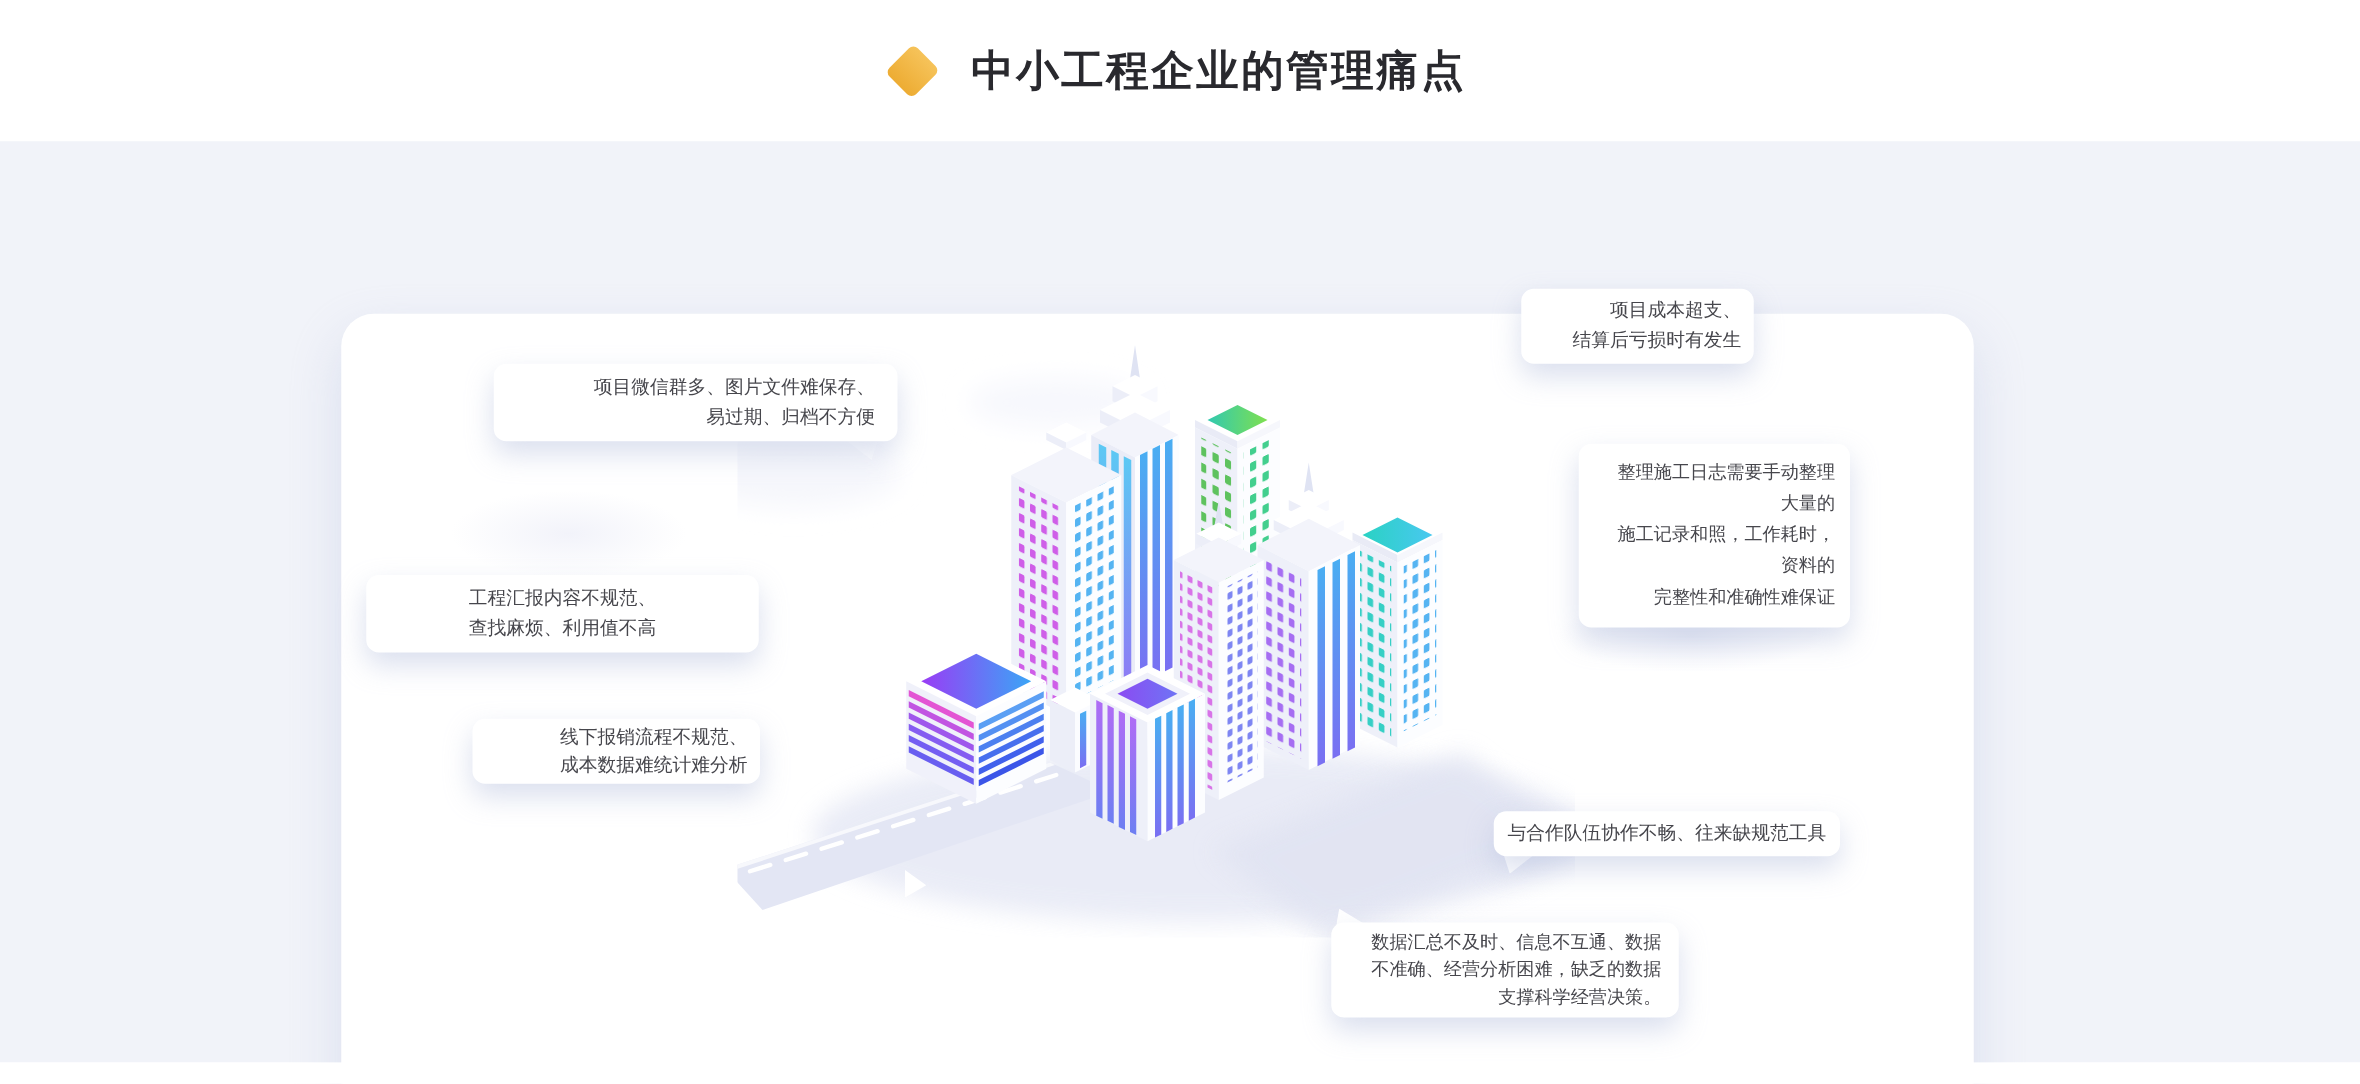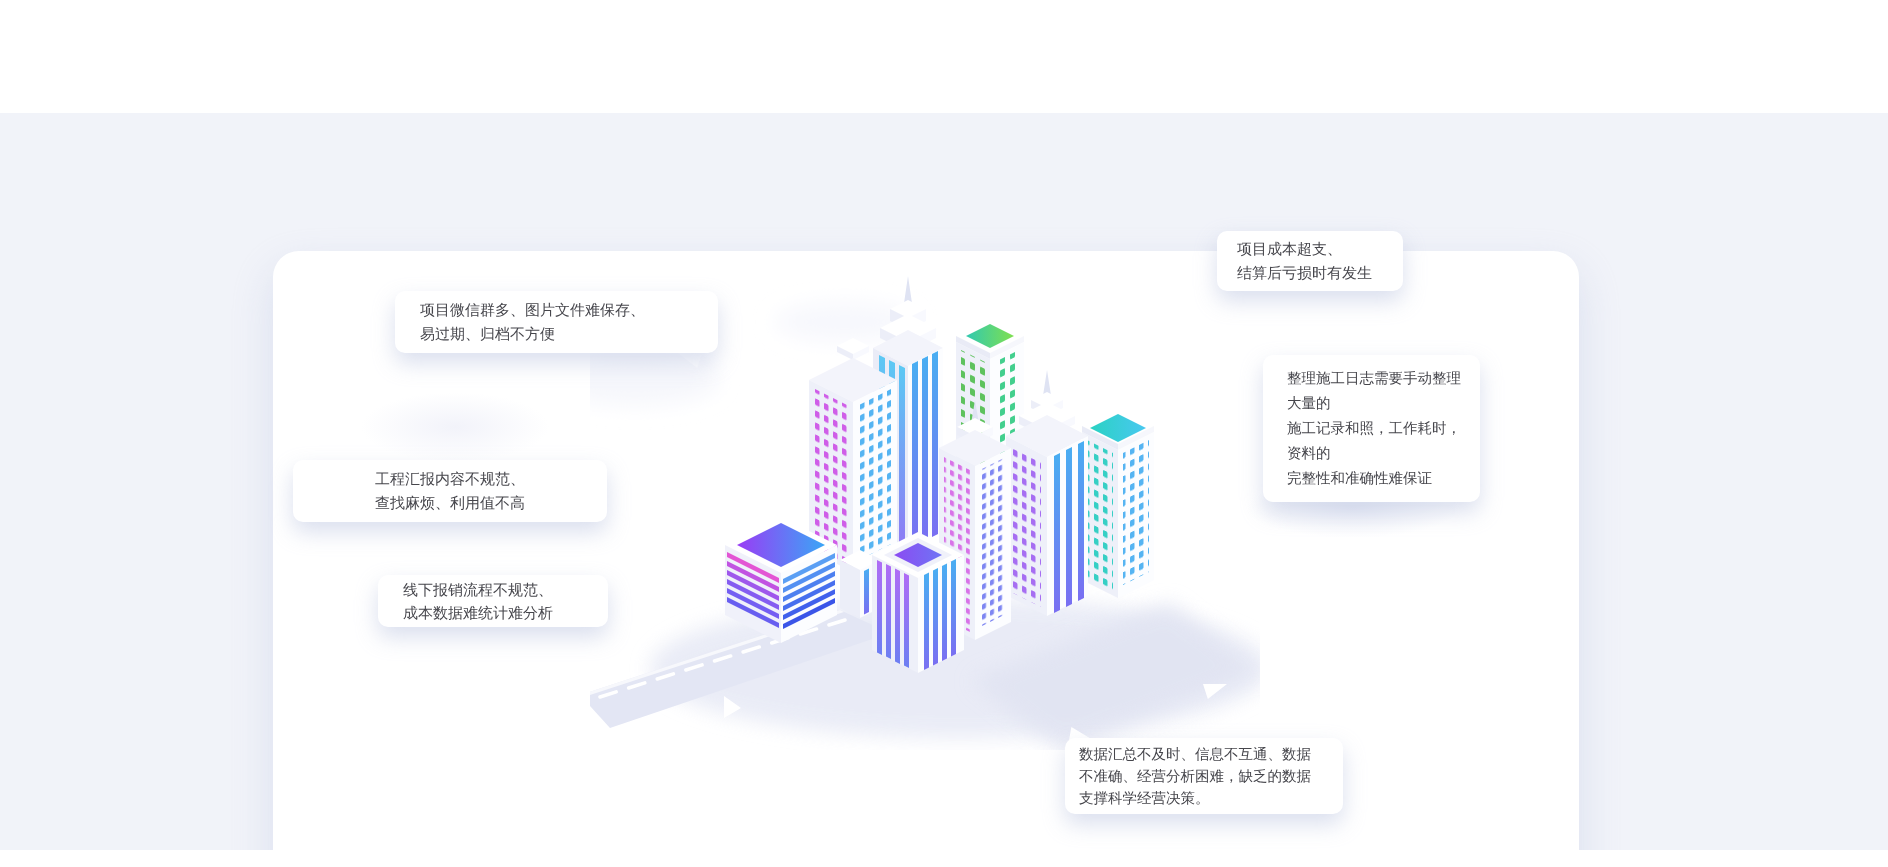--- a/index.html
+++ b/index.html
@@ -22,21 +22,21 @@
   .illustration { position:absolute; left:590px; top:250px; width:670px; height:500px; }
 
   .blob { position:absolute; border-radius:50%; pointer-events:none; }
   .blob.b-right { left:1245px; top:478px; width:215px; height:60px;
                   background:radial-gradient(ellipse at center, #e9ecf6 0%, rgba(233,236,246,0) 70%); }
   .blob.b-left  { left:360px; top:392px; width:190px; height:70px;
                   background:radial-gradient(ellipse at center, #f2f3fa 0%, rgba(242,243,250,0) 70%); }
 
   .bubble { position:absolute; background:#ffffff; border-radius:10px; color:#46464c;
             font-size:15px; line-height:24px; white-space:pre-line;
-            box-shadow:0 10px 22px rgba(173,184,218,0.45); z-index:5; }
+            box-shadow:0 10px 22px rgba(173,184,218,0.45); z-index:5;text-align:right; }
   .tail { position:absolute; background:#ffffff; }
   .tail.br { right:12px;  bottom:-13px; width:24px; height:15px; clip-path:polygon(0 0,100% 0,80% 100%); }
   .tail.bl { left:12px;   bottom:-13px; width:24px; height:15px; clip-path:polygon(0 0,100% 0,20% 100%); }
   .tail.r  { right:-15px; top:50%; transform:translateY(-50%); width:17px; height:22px;
              clip-path:polygon(0 0,100% 55%,0 100%); }
   .tail.tl { left:4px; top:-12px; width:24px; height:13px; clip-path:polygon(10% 0,100% 100%,0 100%); }
 
   #b1  { left:568px;  top:218px; width:302px; padding:9px 10px;  text-align:center; }
   #b2  { left:395px;  top:291px; width:323px; padding:7px 18px 7px 25px; }
   #b3  { left:293px;  top:460px; width:314px; padding:7px 16px;  text-align:center; }
@@ -46,20 +46,24 @@
   #b7  { left:1263px; top:355px; width:217px; padding:11px 12px 11px 24px; font-size:14.5px; line-height:25px; }
   #b8  { left:1250px; top:543px; width:245px; padding:5px 14px 5px 25px; }
   #b9  { left:1195px; top:649px; width:277px; padding:6px 8px;   text-align:center; }
   #b10 { left:1065px; top:738px; width:278px; padding:5px 14px;  font-size:14.5px; line-height:22px; }
 </style>
 </head>
 <body>
 
 <div class="page">
 
+  <div class="header">
+    <span class="diamond"></span>
+    <h1 class="title">中小工程企业的管理痛点</h1>
+  </div>
 
   <div class="section">
     <div class="card"></div>
   </div>
   <div class="footer-strip"></div>
 
   <span class="blob b-left"></span>
   <span class="blob b-right"></span>
 
   <div class="illustration">
@@ -278,20 +282,21 @@
 结算后亏损时有发生</div>
   <span class="tail bl" style="position:absolute; left:1225px; top:290px; width:24px; height:15px; z-index:4;"></span>
 
   <div class="bubble" id="b7">整理施工日志需要手动整理大量的
 施工记录和照，工作耗时，资料的
 完整性和准确性难保证</div>
   <span class="tail bl" style="position:absolute; left:1271px; top:451px; width:24px; height:15px; z-index:4;"></span>
 
   <span class="tail bl" style="position:absolute; left:1258px; top:600px; width:24px; height:15px; z-index:4;"></span>
 
+  <div class="bubble" id="b9">与合作队伍协作不畅、往来缺规范工具</div>
   <span class="tail bl" style="position:absolute; left:1203px; top:684px; width:24px; height:15px; z-index:4;"></span>
 
   <div class="bubble" id="b10">数据汇总不及时、信息不互通、数据
 不准确、经营分析困难，缺乏的数据
 支撑科学经营决策。</div>
   <span class="tail tl" style="position:absolute; left:1069px; top:727px; width:24px; height:13px; z-index:4;"></span>
 
 </div>
 
 </body></html>

